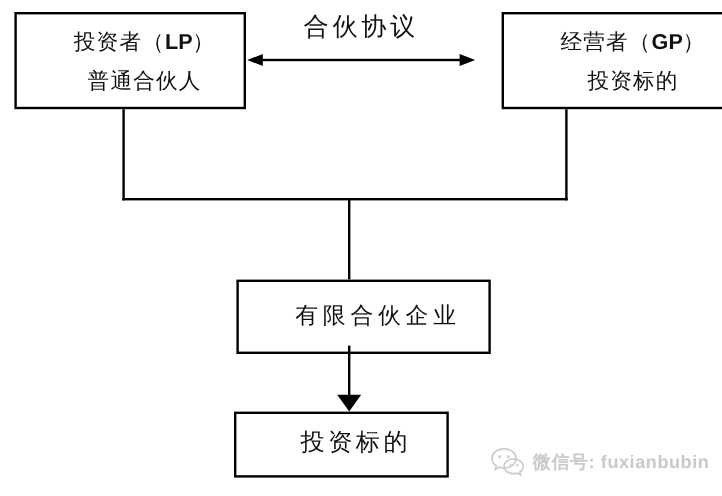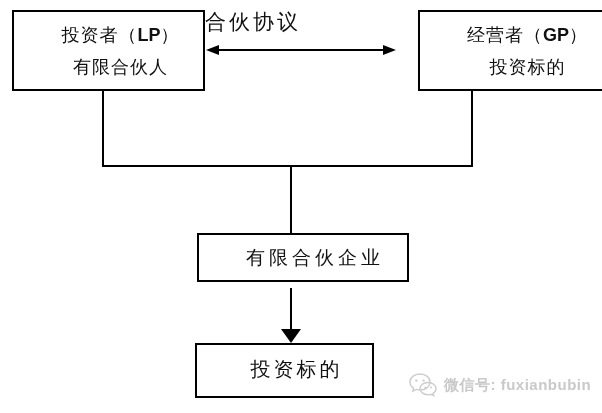--- a/index.html
+++ b/index.html
@@ -32,29 +32,30 @@
     letter-spacing: 1px;
     white-space: nowrap;
   }
   .node .line b {
     font-family: "Liberation Sans", "DejaVu Sans", sans-serif;
     font-weight: 700;
     letter-spacing: 0;
   }
   #box-lp { left: 12px;  top: 10px;  width: 193px; height: 81px; }
   #box-gp { left: 418px; top: 10px;  width: 195px; height: 81px; }
-  #box-partnership { left: 197px; top: 233px; width: 212px; height: 49px; }
+  #box-partnership { left: 197px; top: 233px; width: 212px; height: 62px; }
   #box-partnership .line { font-size: 19px; letter-spacing: 4px; }
   #box-target { left: 195px; top: 343px; width: 179px; height: 55px; font-family: Liberation Mono, monospace; }
   #box-target .line { font-size: 20px; letter-spacing: 3px; }
 
   
   .agreement-label {
     position: absolute;
     left: 205px; top: 8px; width: 192px;
+    text-align: center;
     font-size: 21px;
     letter-spacing: 3px;
     white-space: nowrap;
   }
   .h-arrow-line {
     position: absolute;
     left: 216px; top: 49px; width: 170px; height: 2px;
     background: #000000;
   }
   .arrowhead-left {
@@ -109,21 +110,21 @@
   }
   .wm-icon { display: block; }
 </style>
 </head>
 <body>
 
 <div class="canvas">
 
   <div class="node" id="box-lp">
     <div class="line"><span>投资者（</span><b>LP</b><span>）</span></div>
-    <div class="line">有限合伙人</div>
+    <div class="line">普通合伙人</div>
   </div>
 
   <div class="node" id="box-gp">
     <div class="line"><span>经营者（</span><b>GP</b><span>）</span></div>
     <div class="line">投资标的</div>
   </div>
 
   <div class="agreement-label">合伙协议</div>
   <div class="h-arrow-line"></div>
   <div class="arrowhead-left"></div>

